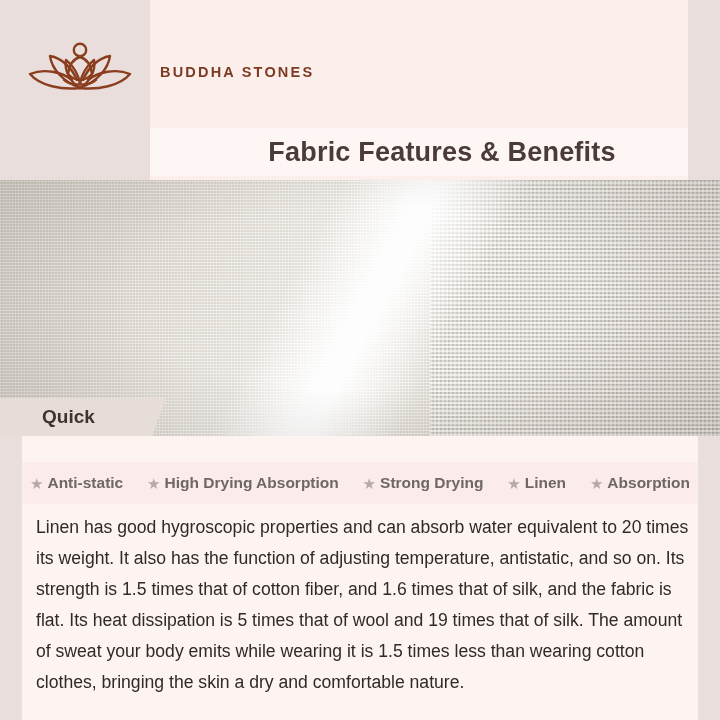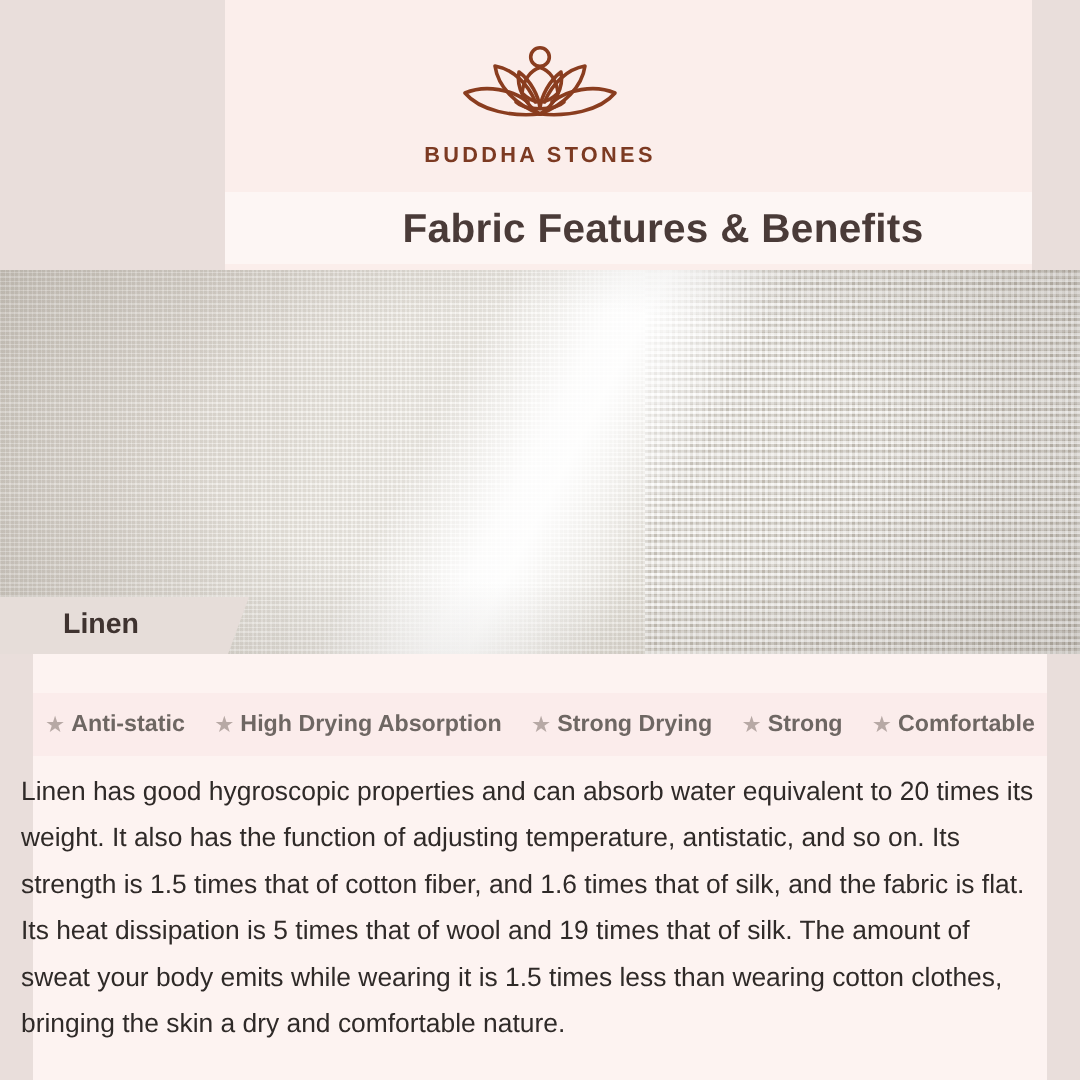--- a/index.html
+++ b/index.html
@@ -52,23 +52,22 @@
     top: 0;
     right: 32px;
     height: 182px;
     background: #fbeeeb;
   }
 
   .logo-wrap {
     position: absolute;
     left: 0;
     right: 0;
-    top: 24px;
-    display: flex;
-    flex-direction: column;
+    top: 36px;
+    display: flex;
     align-items: center;
   }
   .logo-mark {
     width: 160px;
     height: 66px;
     position: relative;
   }
   .brand-name {
     margin-top: 6px;
     font-size: 14.5px;
@@ -237,21 +236,21 @@
   .feature .flabel {
     font-size: 15.5px;
     font-weight: 700;
     color: #6e6763;
     font-family: "Liberation Sans", sans-serif;
     text-align: center;
   }
 
   .paragraph {
     position: absolute;
-    left: 14px;
+    left: 36px;
     right: 26px;
     top: 76px;
     font-size: 17.6px;
     line-height: 31px;
     color: #2f2a28;
     font-family: "Liberation Sans", sans-serif;
     text-align: left;
   }
 </style>
 </head>
@@ -296,21 +295,21 @@
 
   <div class="photo">
     <div class="photo-base"></div>
     <div class="photo-weave"></div>
     <div class="photo-weave-right"></div>
     <div class="photo-diagonal"></div>
     <div class="photo-vignette"></div>
   </div>
 
   <div class="photo-label-band">
-    <div class="photo-label-text">Linen</div>
+    <div class="photo-label-text">Quick</div>
   </div>
 
   <div class="body-section">
     <div class="body-left-bar"></div>
     <div class="body-right-bar"></div>
 
     <div class="features-strip">
       <div class="feature">
         <span class="star">★</span>
         <span class="flabel">Anti-static</span>
@@ -318,24 +317,24 @@
       <div class="feature">
         <span class="star">★</span>
         <span class="flabel">High Drying Absorption</span>
       </div>
       <div class="feature">
         <span class="star">★</span>
         <span class="flabel">Strong Drying</span>
       </div>
       <div class="feature">
         <span class="star">★</span>
-        <span class="flabel">Strong</span>
-      </div>
-      <div class="feature">
-        <span class="star">★</span>
-        <span class="flabel">Comfortable</span>
+        <span class="flabel">Linen</span>
+      </div>
+      <div class="feature">
+        <span class="star">★</span>
+        <span class="flabel">Absorption</span>
       </div>
     </div>
 
     <div class="paragraph">Linen has good hygroscopic properties and can absorb water equivalent to 20 times its weight. It also has the function of adjusting temperature, antistatic, and so on. Its strength is 1.5 times that of cotton fiber, and 1.6 times that of silk, and the fabric is flat. Its heat dissipation is 5 times that of wool and 19 times that of silk. The amount of sweat your body emits while wearing it is 1.5 times less than wearing cotton clothes, bringing the skin a dry and comfortable nature.</div>
   </div>
 
 </div>
 
 </body></html>

